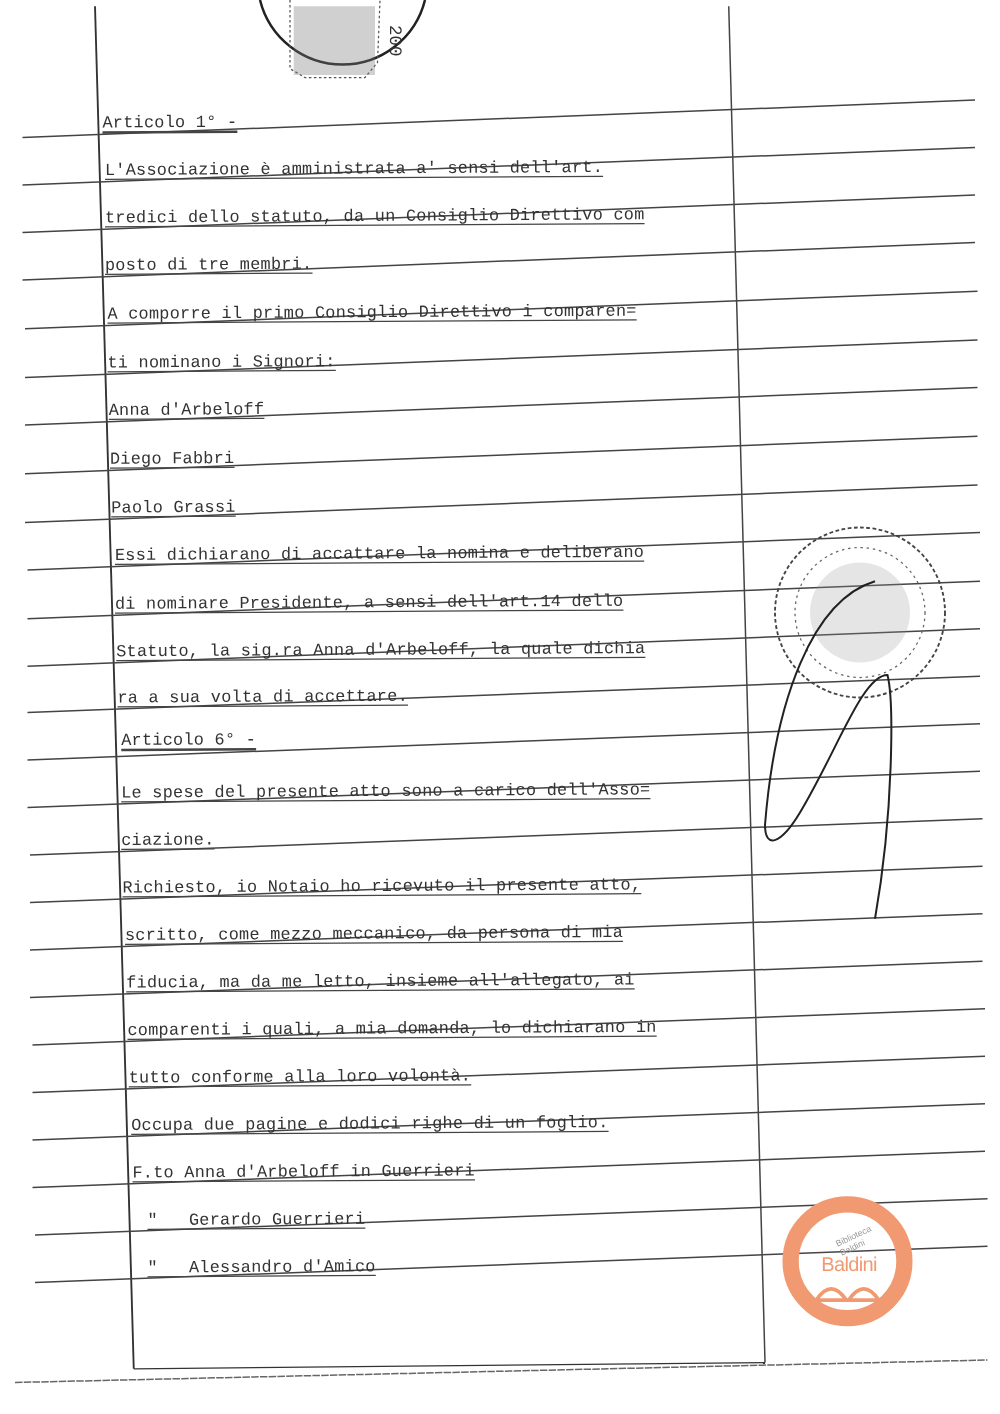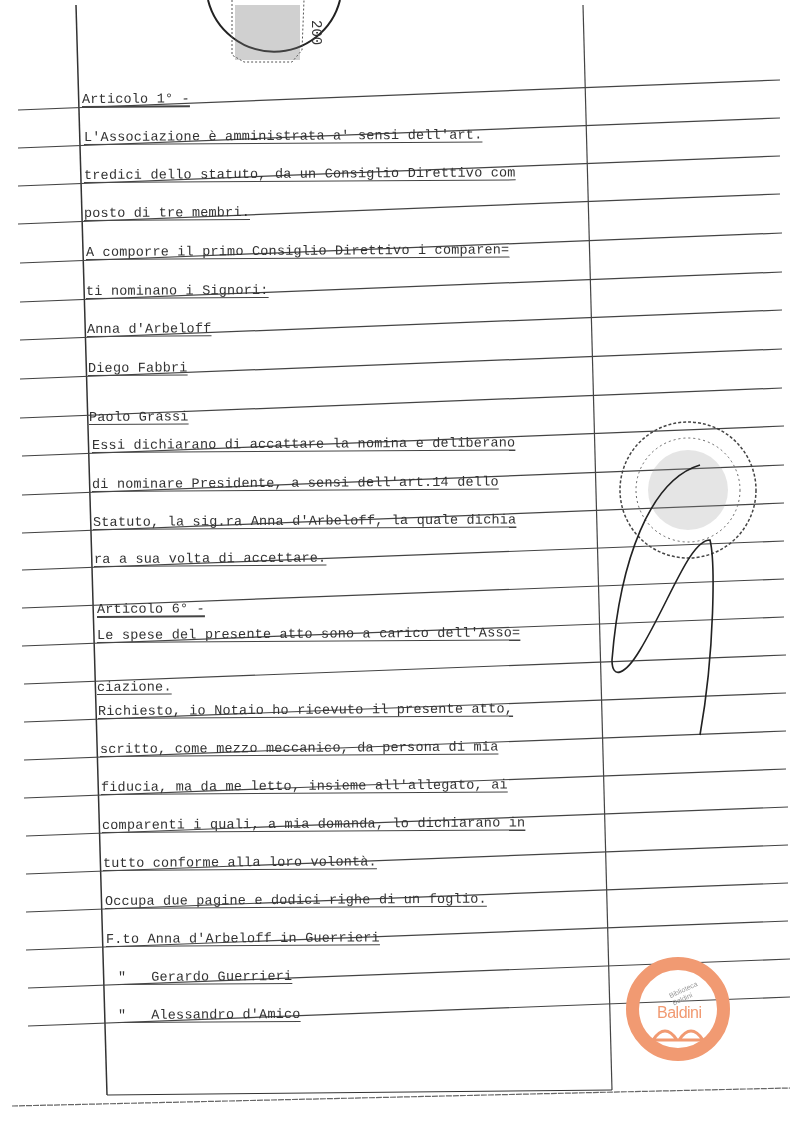--- a/index.html
+++ b/index.html
@@ -77,28 +77,28 @@
   </svg>
 
   <div class="line heading" style="left:82px; top:92px;">Articolo 1° -</div>
   <div class="line" style="left:84px; top:130px;">L'Associazione è amministrata a' sensi dell'art.</div>
   <div class="line" style="left:84px; top:168px;">tredici dello statuto, da un Consiglio Direttivo com</div>
   <div class="line" style="left:84px; top:206px;">posto di tre membri.</div>
   <div class="line" style="left:86px; top:245px;">A comporre il primo Consiglio Direttivo i comparen=</div>
   <div class="line" style="left:86px; top:284px;">ti nominano i Signori:</div>
   <div class="line" style="left:87px; top:322px;">Anna d'Arbeloff</div>
   <div class="line" style="left:88px; top:361px;text-align:center;">Diego Fabbri</div>
-  <div class="line" style="left:89px; top:400px;margin-top:10px;">Paolo Grassi</div>
+  <div class="line" style="left:89px; top:400px;">Paolo Grassi</div>
   <div class="line" style="left:92px; top:438px;">Essi dichiarano di accattare la nomina e deliberano</div>
   <div class="line" style="left:92px; top:477px;">di nominare Presidente, a sensi dell'art.14 dello</div>
   <div class="line" style="left:93px; top:515px;">Statuto, la sig.ra Anna d'Arbeloff, la quale dichia</div>
   <div class="line" style="left:94px; top:552px;">ra a sua volta di accettare.</div>
-  <div class="line heading" style="left:97px; top:602px;">Articolo 6° -</div>
+  <div class="line heading" style="left:97px; top:586px;">Articolo 6° -</div>
   <div class="line" style="left:97px; top:628px;">Le spese del presente atto sono a carico dell'Asso=</div>
-  <div class="line" style="left:97px; top:680px;">ciazione.</div>
+  <div class="line" style="left:97px; top:666px;">ciazione.</div>
   <div class="line" style="left:98px; top:704px;">Richiesto, io Notaio ho ricevuto il presente atto,</div>
   <div class="line" style="left:100px; top:742px;">scritto, come mezzo meccanico, da persona di mia</div>
   <div class="line" style="left:101px; top:780px;">fiducia, ma da me letto, insieme all'allegato, ai</div>
   <div class="line" style="left:102px; top:818px;">comparenti i quali, a mia domanda, lo dichiarano in</div>
   <div class="line" style="left:103px; top:856px;">tutto conforme alla loro volontà.</div>
   <div class="line" style="left:105px; top:894px;">Occupa due pagine e dodici righe di un foglio.</div>
   <div class="line" style="left:106px; top:932px;">F.to Anna d'Arbeloff in Guerrieri</div>
   <div class="line" style="left:118px; top:970px; white-space:pre;">"   Gerardo Guerrieri</div>
   <div class="line" style="left:118px; top:1008px; white-space:pre;">"   Alessandro d'Amico</div>
 

